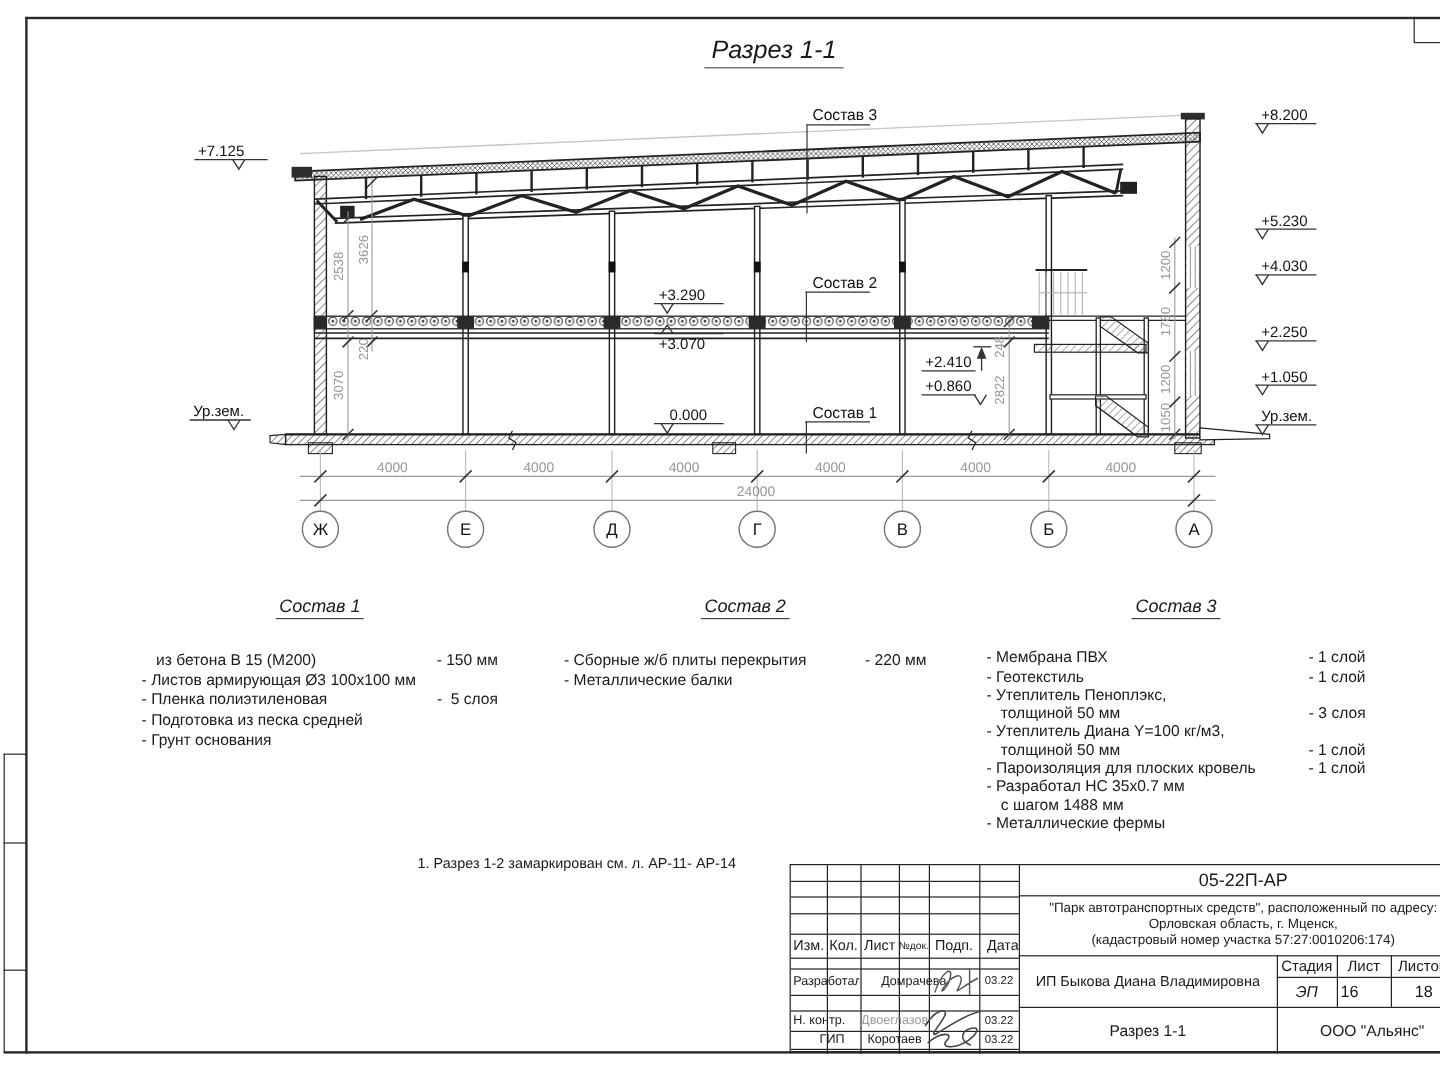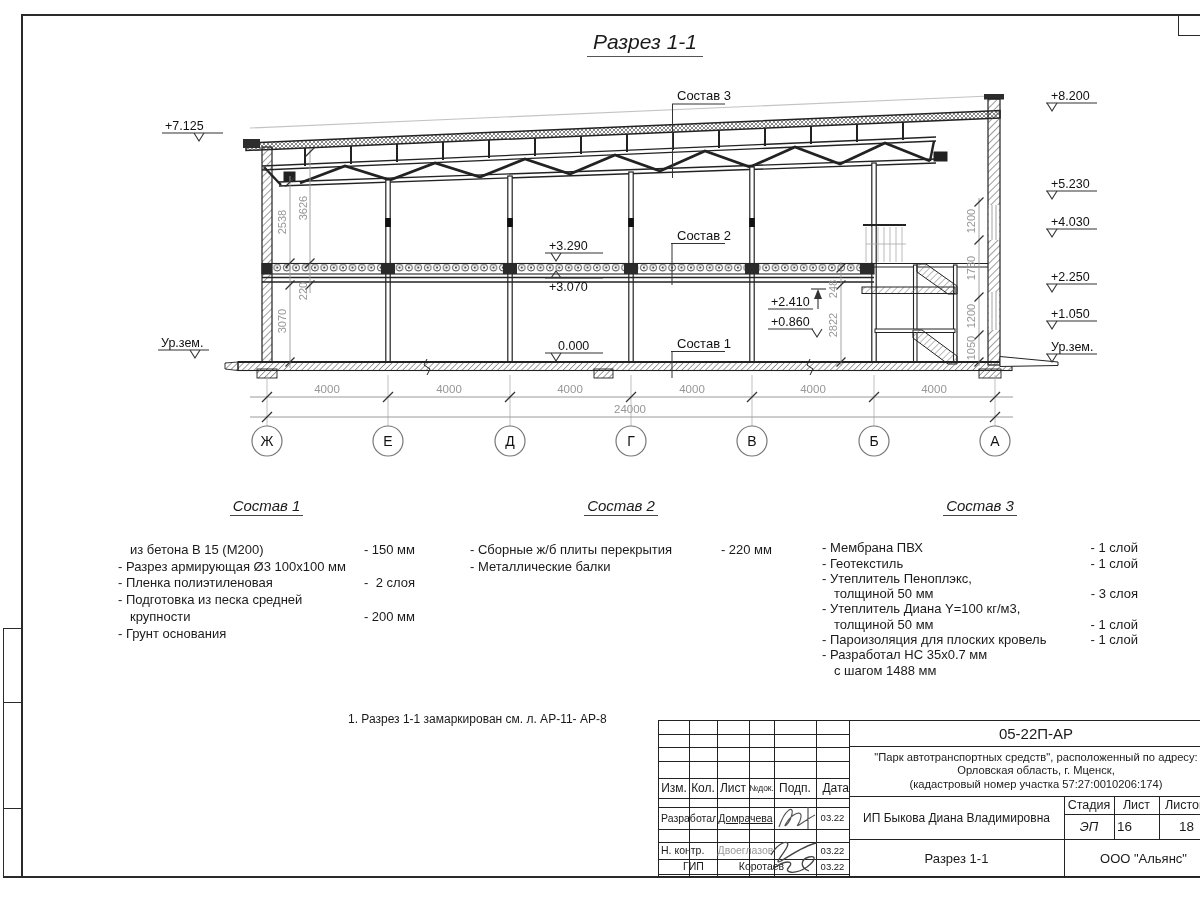--- a/index.html
+++ b/index.html
@@ -313,34 +313,30 @@
     </g>
   </svg>
 
   <div class="spec" style="left:118px;top:498px;width:297px;">
     <div class="spec-title"><span>Состав 1</span></div>
     <div class="spec-row">
         <span class="t ind">из бетона В 15 (М200)</span>
         <span class="v">- 150 мм</span>
       </div>
     <div class="spec-row">
-        <span class="t">- Разрез армирующая Ø3 100х100 мм</span>
+        <span class="t">- Листов армирующая Ø3 100х100 мм</span>
         <span class="v"></span>
       </div>
     <div class="spec-row">
         <span class="t">- Пленка полиэтиленовая</span>
-        <span class="v">-  2 слоя</span>
+        <span class="v">-  5 слоя</span>
       </div>
     <div class="spec-row">
         <span class="t">- Подготовка из песка средней</span>
         <span class="v"></span>
-      </div>
-    <div class="spec-row">
-        <span class="t ind">крупности</span>
-        <span class="v">- 200 мм</span>
       </div>
     <div class="spec-row">
         <span class="t">- Грунт основания</span>
         <span class="v"></span>
       </div>
   </div>
 
   <div class="spec" style="left:470px;top:498px;width:302px;">
     <div class="spec-title"><span>Состав 2</span></div>
     <div class="spec-row">
@@ -384,23 +380,27 @@
         <span class="v">- 1 слой</span>
       </div>
     <div class="spec-row">
         <span class="t">- Разработал НС 35х0.7 мм</span>
         <span class="v"></span>
       </div>
     <div class="spec-row">
         <span class="t ind">с шагом 1488 мм</span>
         <span class="v"></span>
       </div>
+    <div class="spec-row">
+        <span class="t">- Металлические фермы</span>
+        <span class="v"></span>
+      </div>
   </div>
 
-  <div class="note">1. Разрез 1-1 замаркирован см. л. АР-11- АР-8</div>
+  <div class="note">1. Разрез 1-2 замаркирован см. л. АР-11- АР-14</div>
 
   <div class="tb">
 
     <div class="vl" style="left:30px;top:0;height:157px;"></div>
     <div class="vl" style="left:58px;top:0;height:157px;"></div>
     <div class="vl" style="left:90px;top:0;height:157px;"></div>
     <div class="vl" style="left:115px;top:0;height:157px;"></div>
     <div class="vl" style="left:157px;top:0;height:157px;"></div>
     <div class="vl" style="left:190px;top:0;height:157px;"></div>
     <div class="vl" style="left:405px;top:75px;height:82px;"></div>
@@ -424,27 +424,27 @@
     <div class="hl" style="left:190px;top:118px;width:374px;"></div>
 
     <div class="cell" style="left:0;top:57px;width:30px;height:20px;line-height:20px;font-size:12px;">Изм.</div>
     <div class="cell" style="left:30px;top:57px;width:28px;height:20px;line-height:20px;font-size:12px;">Кол.</div>
     <div class="cell" style="left:58px;top:57px;width:32px;height:20px;line-height:20px;font-size:12px;">Лист</div>
     <div class="cell" style="left:90px;top:57px;width:25px;height:20px;line-height:20px;font-size:8.5px;">№док.</div>
     <div class="cell" style="left:115px;top:57px;width:42px;height:20px;line-height:20px;font-size:12px;">Подп.</div>
     <div class="cell" style="left:157px;top:57px;width:33px;height:20px;line-height:20px;font-size:12px;text-align:right;">Дата</div>
 
     <div class="cell" style="left:2px;top:86px;width:55px;height:22px;line-height:22px;font-size:10.5px;text-align:left;">Разработал</div>
-    <div class="cell" style="left:58px;top:86px;width:57px;height:22px;line-height:22px;font-size:10.5px;text-decoration:underline;">Домрачева</div>
+    <div class="cell" style="left:74px;top:86px;width:57px;height:22px;line-height:22px;font-size:10.5px;">Домрачева</div>
     <div class="cell" style="left:157px;top:86px;width:33px;height:22px;line-height:22px;font-size:9.5px;">03.22</div>
     <div class="cell" style="left:2px;top:121px;width:55px;height:17px;line-height:17px;font-size:10.5px;text-align:left;">Н. контр.</div>
     <div class="cell" style="left:58px;top:121px;width:57px;height:17px;line-height:17px;font-size:10.5px;color:#999;">Двоеглазов</div>
     <div class="cell" style="left:157px;top:121px;width:33px;height:17px;line-height:17px;font-size:9.5px;">03.22</div>
     <div class="cell" style="left:2px;top:138px;width:33px;height:15px;line-height:15px;font-size:10.5px;text-align:left;padding-left:22px;">ГИП</div>
-    <div class="cell" style="left:58px;top:138px;width:57px;height:15px;line-height:15px;font-size:10.5px;margin-left:16px;">Коротаев</div>
+    <div class="cell" style="left:58px;top:138px;width:57px;height:15px;line-height:15px;font-size:10.5px;">Коротаев</div>
     <div class="cell" style="left:157px;top:138px;width:33px;height:15px;line-height:15px;font-size:9.5px;">03.22</div>
 
     <svg class="abs" style="left:116px;top:80px;" width="44" height="34" viewBox="0 0 44 34">
       <path d="M4,26 C10,8 19,4 17,13 C15,23 6,29 12,21 C18,12 27,9 26,16 C25,23 20,26 24,24 C30,20 36,16 40,14 M33,6 L33,28" stroke="#555" stroke-width="1.2" fill="none"></path>
     </svg>
     <svg class="abs" style="left:106px;top:116px;" width="58" height="40" viewBox="0 0 58 40">
       <path d="M6,18 C14,4 26,2 22,10 C18,18 8,28 16,24 C26,18 40,8 52,6 M8,32 C20,22 30,24 24,30 C18,36 30,38 42,30 C50,24 52,18 44,20 C36,22 34,30 44,34" stroke="#444" stroke-width="1.3" fill="none"></path>
     </svg>
 
     <div class="cell" style="left:190px;top:0;width:374px;height:25px;line-height:25px;font-size:15px;">05-22П-АР</div>

